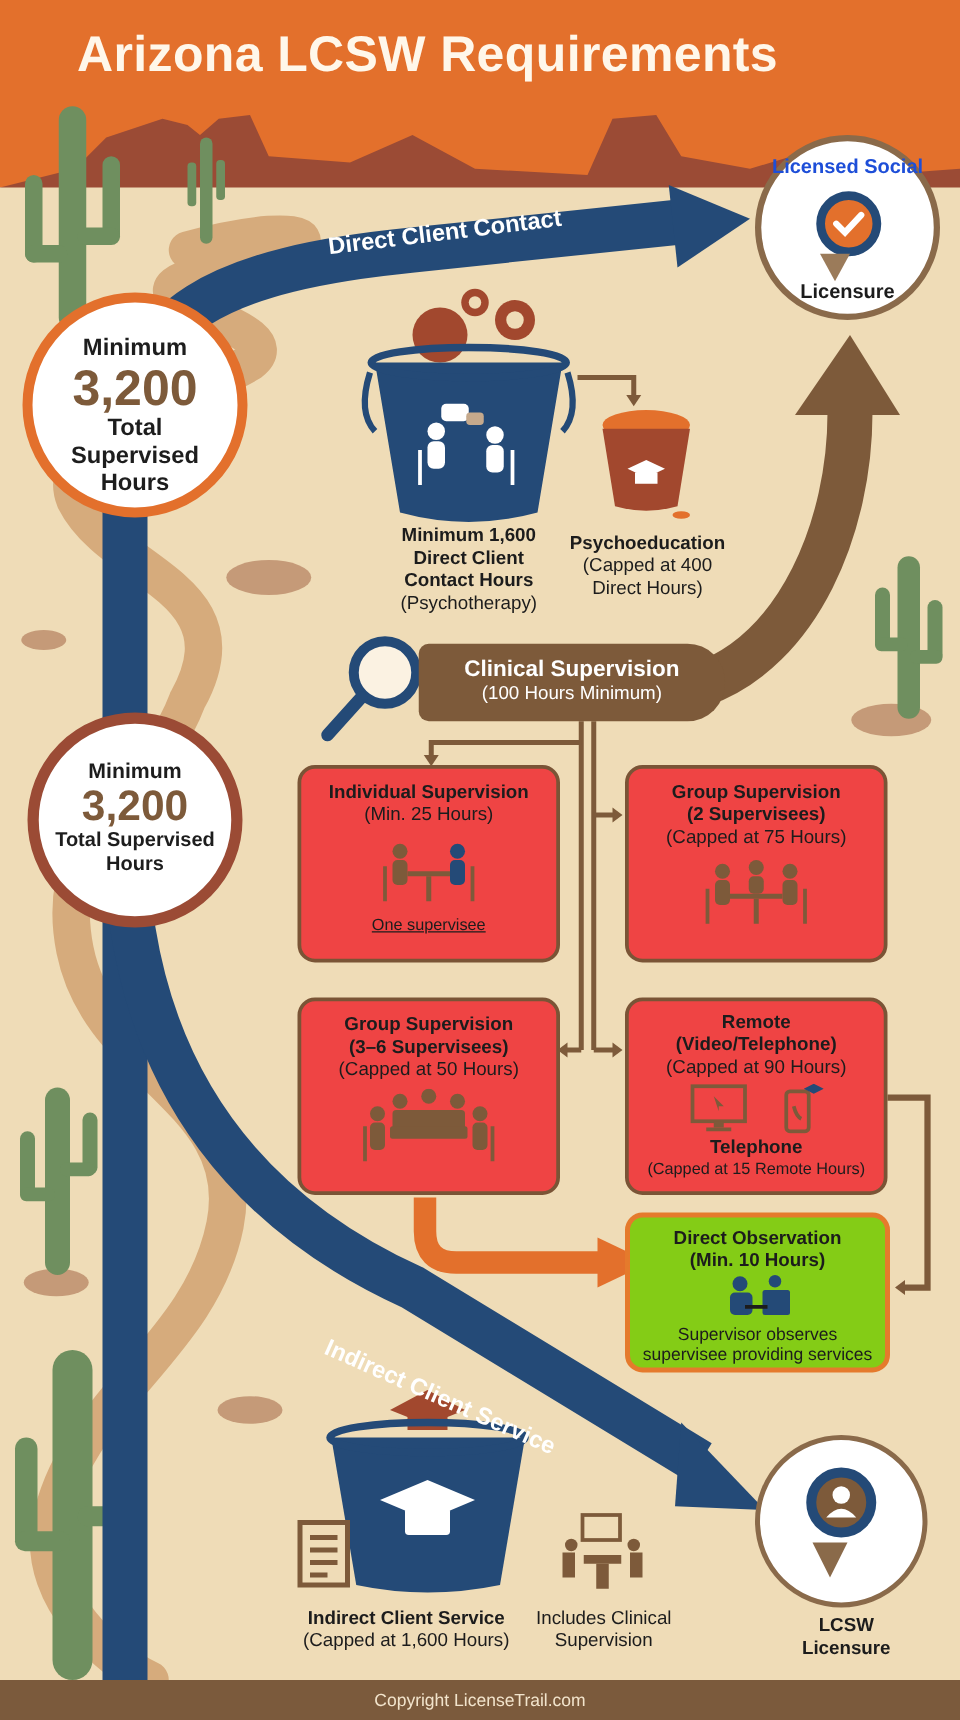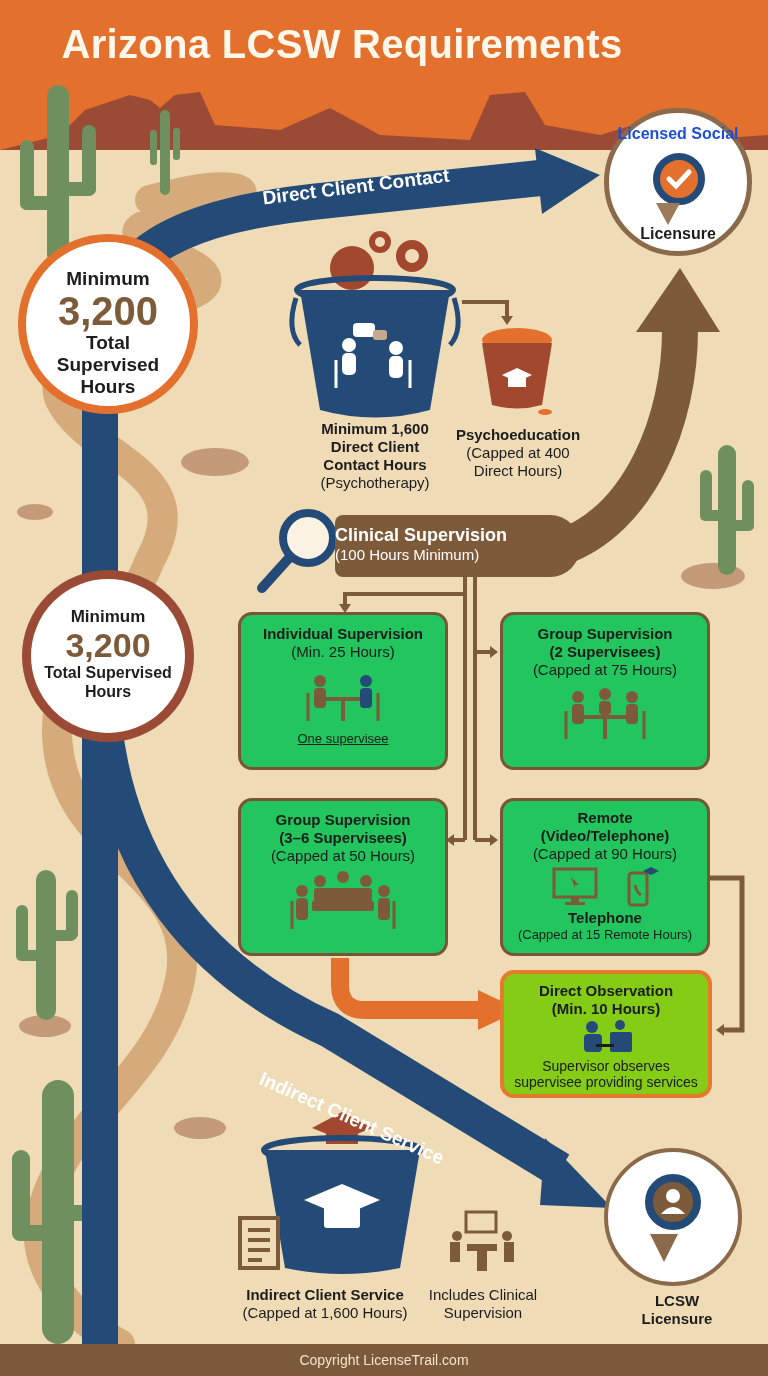--- a/index.html
+++ b/index.html
@@ -2,29 +2,29 @@
 <html><head>
 <meta charset="utf-8">
 <style>
   * { box-sizing: border-box; margin: 0; padding: 0; }
   html, body { width: 768px; height: 1376px; overflow: hidden; }
   body { background: #efdcb7; font-family: "Liberation Sans", "DejaVu Sans", sans-serif; color: #1d1d1d; position: relative; }
   .abs { position: absolute; }
   .header { left: 0; top: 0; width: 768px; height: 150px; background: #e3702c; }
   .title { left: 0; top: 22px; width: 684px; text-align: center; color: #fff7ea; font-size: 40px; font-weight: bold; letter-spacing: 0.3px; }
   svg.bg { position: absolute; left: 0; top: 0; }
-  .card { position: absolute; background: #22c55e; border: 3px solid #7a5436; border-radius: 14px; text-align: center; padding-top: 10px; }
+  .card { position: absolute; background: #ef4444; border: 3px solid #7a5436; border-radius: 14px; text-align: center; padding-top: 10px; }
   .card .h { font-weight: bold; font-size: 15px; line-height: 18px; color: #1c1c1c; }
   .card .s { font-size: 15px; line-height: 18px; color: #1c1c1c; }
   .card .n { font-size: 13px; line-height: 16px; color: #1c1c1c; }
   .obs { background: #84cc16; border: 4px solid #e57a2c; }
   .badge-circle { position: absolute; border-radius: 50%; background: #fff; text-align: center; }
   .lbl { position: absolute; text-align: center; color: #1c1c1c; font-size: 15px; line-height: 18px; }
   .footer { left: 0; top: 1344px; width: 768px; height: 32px; background: #7b5a3c; color: #f2e4cc; font-size: 14px; text-align: center; line-height: 32px; }
-  .sup-pill { position: absolute; left: 335px; top: 515px; width: 245px; height: 62px; background: #7d5a3a; border-radius: 8px 30px 30px 8px; color: #fff; }
+  .sup-pill { position: absolute; left: 335px; top: 515px; width: 245px; height: 62px; background: #7d5a3a; border-radius: 8px 30px 30px 8px; color: #fff; text-align: center; }
 </style>
 </head>
 <body>
 
 <div class="abs header"></div>
 
 <svg class="bg" width="768" height="1376" viewBox="0 0 768 1376">
 
   <path d="M0 150 L60 135 L85 110 L130 95 L150 100 L160 108 L175 95 L200 92 L215 125 L280 130 L330 108 L380 135 L470 140 L490 95 L525 92 L545 125 L600 135 L650 120 L700 140 L768 135 L768 152 L0 152 Z" fill="#9b4b35"></path>
   <rect x="0" y="150" width="768" height="1194" fill="#efdcb7"></rect>

